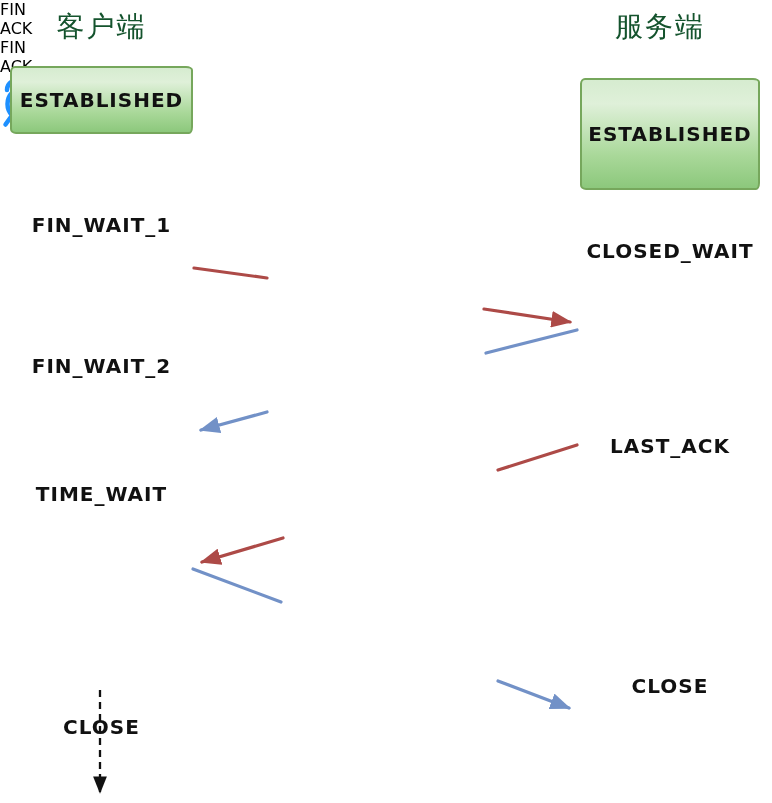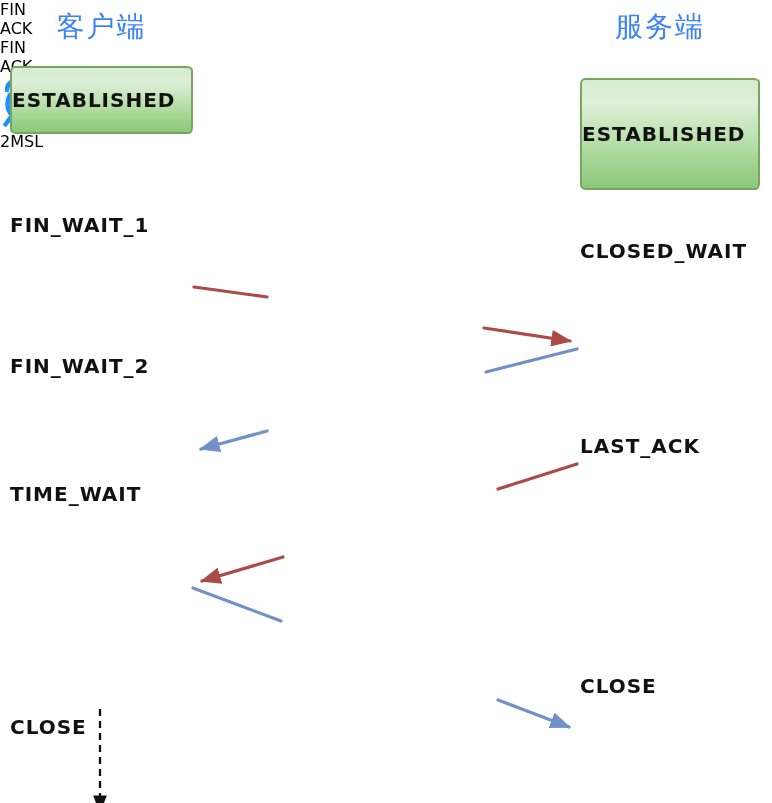--- a/index.html
+++ b/index.html
@@ -6,30 +6,30 @@
   #canvas{
     position:relative;
     width:772px;height:803px;
     background:#ffffff;
     font-family:"DejaVu Sans","Liberation Sans",sans-serif;
     overflow:hidden;
   }
   .col-title{
     position:absolute;
     font-size:28px;
-    color:#3b82f6;
+    color:#14532d;
     text-align:center;
     letter-spacing:2px;
   }
   .state-box{
     position:absolute;
     box-sizing:border-box;
     display:flex;
     align-items:center;
-    justify-content:flex-start;
+    justify-content:center;
     font-weight:700;
     font-size:20px;
     color:#111;
     letter-spacing:1px;
     text-align:center;
   }
   
   .state-box{border-radius:5px 7px 4px 6px / 6px 4px 7px 5px;}
 
   .green{
@@ -127,21 +127,20 @@
     <g fill="none" stroke="#1e90ff" stroke-linecap="round">
       <path d="M7 14 A 10 10 0 0 1 21 5" stroke-width="4.5"></path>
       <path d="M27 5 A 10 10 0 0 1 41 14" stroke-width="4.5"></path>
       <circle cx="24" cy="28" r="16.5" stroke-width="4.5" fill="#ffffff"></circle>
       <path d="M24 28 L24 16.5" stroke-width="3.6"></path>
       <path d="M24 28 L13.5 28" stroke-width="3.6"></path>
       <path d="M10.5 41.5 L5.5 48.5" stroke-width="4.5"></path>
       <path d="M37.5 41.5 L42.5 48.5" stroke-width="4.5"></path>
     </g>
   </svg>
-  <div class="timer-label">2MSL</div>
 
   
   <svg id="arrow-layer" width="772" height="803" viewBox="0 0 772 803">
     <defs>
       <marker id="head-red" viewBox="0 0 10 8" refX="9" refY="4" markerWidth="6.5" markerHeight="5.2" orient="auto">
         <path d="M0 0 L10 4 L0 8 Z" fill="#ad4a47"></path>
       </marker>
       <marker id="head-blue" viewBox="0 0 10 8" refX="9" refY="4" markerWidth="6.5" markerHeight="5.2" orient="auto">
         <path d="M0 0 L10 4 L0 8 Z" fill="#7291c7"></path>
       </marker>

